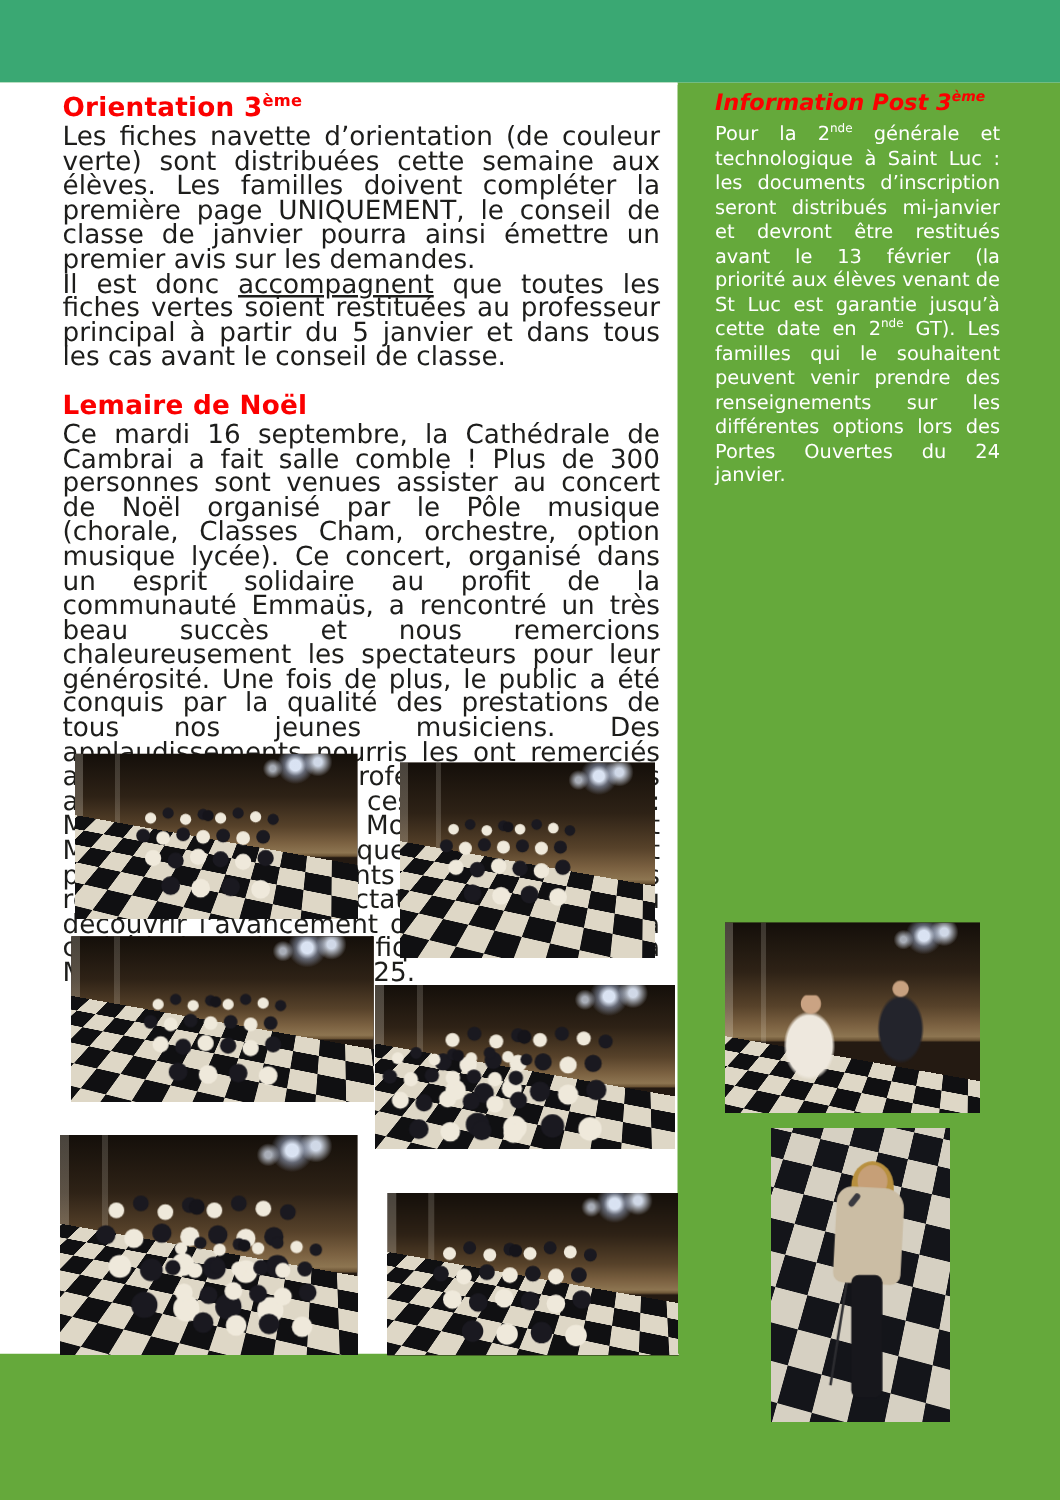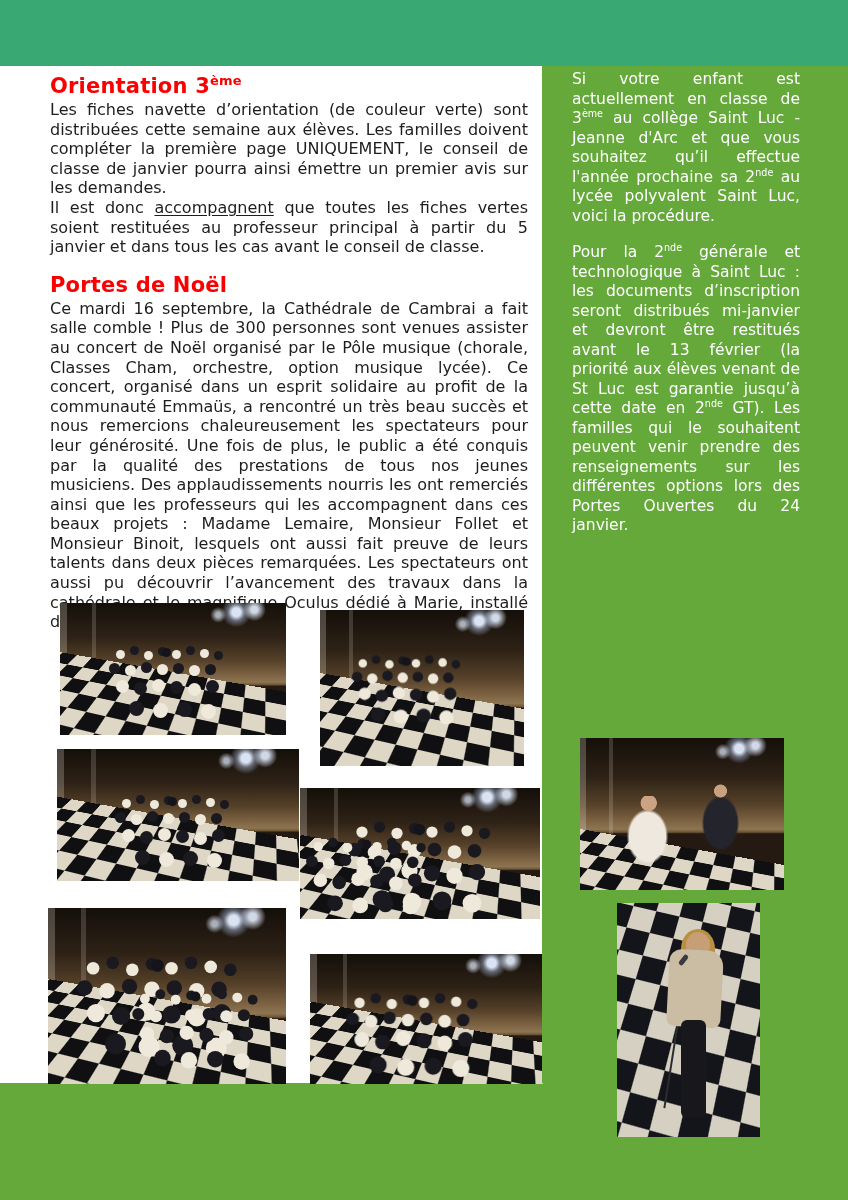--- a/index.html
+++ b/index.html
@@ -27,21 +27,21 @@
   }
   .main-col h1{
     margin:4px 0 2px;
     font-size:21px;line-height:24px;font-weight:bold;
     color:var(--heading-red,#FB0000);
     letter-spacing:.2px;
   }
   .main-col .sec2 h1{margin-top:16px;}
   .main-col p{
     margin:0;
-    font-size:16px;line-height:19.6px;
+    font-size:21px;line-height:19.6px;
     color:var(--body-text,#1D1D1B);
     text-align:justify;
   }
   sup{font-size:62%;line-height:0;}
   u{text-underline-offset:2px;}
 
   
   .sidebar{
     position:absolute;left:542px;top:66px;width:306px;height:1017px;
     background:var(--leaf-green,#65A93B);
@@ -130,21 +130,21 @@
 
   <div class="topbar"></div>
 
   <div class="main-col">
     <section class="sec1">
       <h1>Orientation 3<sup>ème</sup></h1>
       <p>Les fiches navette d’orientation (de couleur verte) sont distribuées cette semaine aux élèves. Les familles doivent compléter la première page UNIQUEMENT, le conseil de classe de janvier pourra ainsi émettre un premier avis sur les demandes.</p>
       <p>Il est donc <u>accompagnent</u> que toutes les fiches vertes soient restituées au professeur principal à partir du 5 janvier et dans tous les cas avant le conseil de classe.</p>
     </section>
     <section class="sec2">
-      <h1>Portes de Noël</h1>
+      <h1>Lemaire de Noël</h1>
       <p>Ce mardi 16 septembre, la Cathédrale de Cambrai a fait salle comble ! Plus de 300 personnes sont venues assister au concert de Noël organisé par le Pôle musique (chorale, Classes Cham, orchestre, option musique lycée). Ce concert, organisé dans un esprit solidaire au profit de la communauté Emmaüs, a rencontré un très beau succès et nous remercions chaleureusement les spectateurs pour leur générosité. Une fois de plus, le public a été conquis par la qualité des prestations de tous nos jeunes musiciens. Des applaudissements nourris les ont remerciés ainsi que les professeurs qui les accompagnent dans ces beaux projets : Madame Lemaire, Monsieur Follet et Monsieur Binoit, lesquels ont aussi fait preuve de leurs talents dans deux pièces remarquées. Les spectateurs ont aussi pu découvrir l’avancement des travaux dans la cathédrale et le magnifique Oculus dédié à Marie, installé début 2025.</p>
     </section>
   </div>
 
   <div class="photo p-a" style="left:60px;top:603px;width:226px;height:132px" title="Choir performing on the checkered cathedral floor, seen from above">
     <div class="ph-int"></div>
     <div class="ph-floor"></div>
     <span class="ph-crowd"></span>
   </div>
 
@@ -174,21 +174,21 @@
     <span class="ph-crowd second"></span>
   </div>
 
   <div class="photo p-f" style="left:310px;top:954px;width:233px;height:130px" title="Choir with conductor and keyboard">
     <div class="ph-int"></div>
     <div class="ph-floor"></div>
     <span class="ph-crowd"></span>
   </div>
 
   <aside class="sidebar">
-    <p>Si votre enfant est actuellement en classe de 3<sup>ème</sup> au collège Saint Luc - Jeanne d'Arc et que vous souhaitez qu’il effectue l'année prochaine sa 2<sup>nde</sup> au lycée polyvalent Saint Luc, voici la procédure.</p>
+    <h2>Information Post 3<sup>ème</sup></h2>
     <p>Pour la 2<sup>nde</sup> générale et technologique à Saint Luc : les documents d’inscription seront distribués mi-janvier et devront être restitués avant le 13 février (la priorité aux élèves venant de St Luc est garantie jusqu’à cette date en 2<sup>nde</sup> GT). Les familles qui le souhaitent peuvent venir prendre des renseignements sur les différentes options lors des Portes Ouvertes du 24 janvier.</p>
   </aside>
 
   <div class="photo p-s1" style="left:580px;top:738px;width:204px;height:152px" title="Two musicians performing with cello and keyboard in the cathedral">
     <div class="ph-int"></div>
     <div class="ph-floor" style="top:72%"></div>
     <div class="ph-duo"></div>
   </div>
 
   <div class="photo photo--portrait" style="left:617px;top:903px;width:143px;height:234px" title="Singer with a microphone on the checkered cathedral floor">

